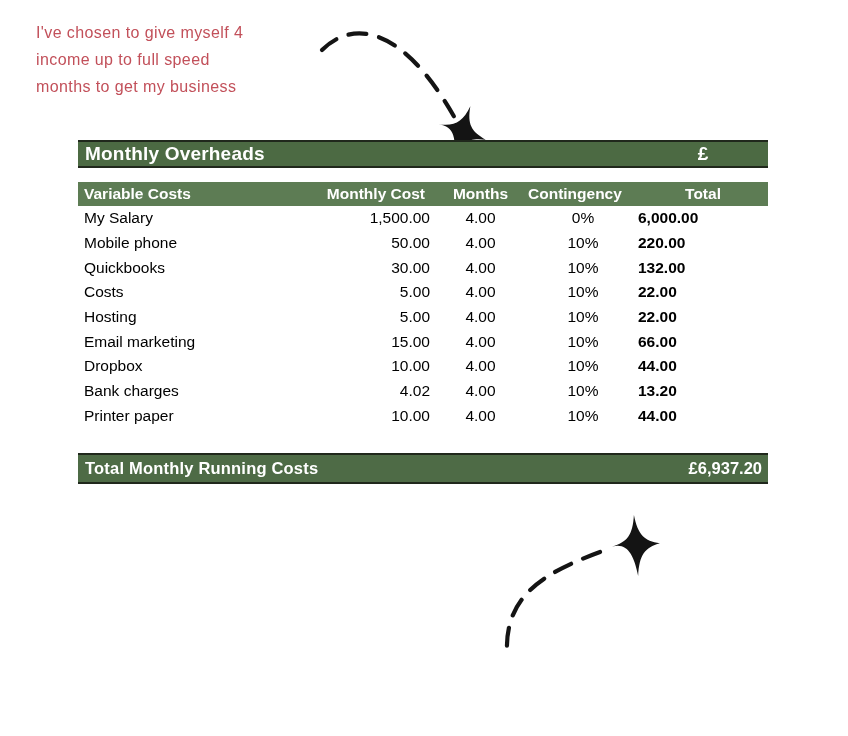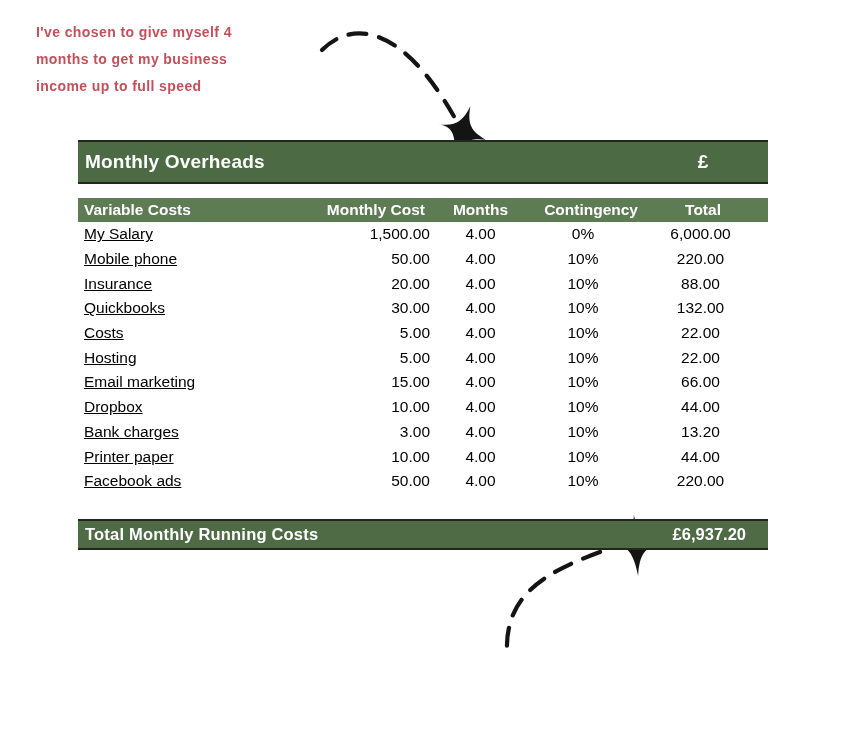--- a/index.html
+++ b/index.html
@@ -10,73 +10,73 @@
     --annotation_red:#c2505a;
     --ink:#141414;
     --paper:#ffffff;
   }
   *{margin:0;padding:0;box-sizing:border-box;}
   html,body{width:848px;height:736px;background:var(--paper);overflow:hidden;}
   body{font-family:"Liberation Sans",sans-serif;}
   .canvas{position:relative;width:848px;height:736px;background:var(--paper);}
 
   
-  .annotation{position:absolute;color:var(--annotation_red);font-size:14px;
-    line-height:27px;letter-spacing:0.4px;font-weight:700;}
+  .annotation{position:absolute;color:var(--annotation_red);font-size:16px;
+    line-height:27px;letter-spacing:0.4px;font-weight:400;}
   .annotation-top{left:36px;top:19px;text-align:left;}
   .annotation-bottom{left:320px;top:674px;width:360px;text-align:center;}
 
   
   .overlay{position:absolute;left:0;top:0;width:848px;height:736px;pointer-events:none;}
   .arc{fill:none;stroke:var(--ink);stroke-width:4.2px;stroke-linecap:round;stroke-dasharray:18 13;}
   .sparkle{fill:var(--ink);}
 
   
   .sheet{position:absolute;left:78px;top:140px;width:690px;}
-  .title-bar{height:44px;background:var(--bar_dark);
+  .title-bar{height:28px;background:var(--bar_dark);
     border-top:2px solid var(--border_dark);border-bottom:2px solid var(--border_dark);
     display:flex;align-items:center;color:#fff;font-weight:bold;font-size:19px;}
   .title-bar .title{flex:1;padding-left:7px;letter-spacing:0.2px;}
   .title-bar .currency{width:130px;text-align:center;font-size:19px;}
 
   table.costs{width:690px;border-collapse:collapse;margin-top:14px;table-layout:fixed;}
   table.costs col.w0{width:215px;}
   table.costs col.w1{width:140px;}
   table.costs col.w2{width:95px;}
   table.costs col.w3{width:110px;}
   table.costs col.w4{width:130px;}
   table.costs thead th{background:var(--bar_mid);color:#fff;font-weight:bold;
     font-size:15.5px;height:24px;padding:0;white-space:nowrap;}
   table.costs thead th.c0{text-align:left;padding-left:6px;}
   table.costs thead th.c1{text-align:right;padding-right:8px;}
   table.costs thead th.c2{text-align:center;}
-  table.costs thead th.c3{text-align:right;}
+  table.costs thead th.c3{text-align:left;}
   table.costs thead th.c4{text-align:center;}
   table.costs td{font-size:15.5px;color:#000;height:24.7px;padding:0;white-space:nowrap;}
-  table.costs td.c0{text-align:left;padding-left:6px;text-decoration:underline;}
+  table.costs td.c0{text-align:left;padding-left:6px;}
   table.costs td.c1{text-align:right;padding-right:3px;}
   table.costs td.c2{text-align:center;}
   table.costs td.c3{text-align:center;}
-  table.costs td.c4{text-align:center;padding-right:5px;}
+  table.costs td.c4{text-align:left;padding-right:5px;font-weight:bold;}
 
   .total-bar{margin-top:25px;height:31px;background:var(--bar_total);
     border-top:2px solid var(--border_dark);border-bottom:2px solid var(--border_dark);
     display:flex;align-items:center;color:#fff;font-weight:bold;font-size:16.5px;}
   .total-bar .label{flex:1;padding-left:7px;letter-spacing:0.2px;}
-  .total-bar .value{padding-right:22px;text-align:center;}
+  .total-bar .value{padding-right:6px;text-align:center;}
 </style>
 </head>
 <body>
 
 <div class="canvas">
 
   <div class="annotation annotation-top">
       <div>I've chosen to give myself 4</div>
+      <div>income up to full speed</div>
       <div>months to get my business</div>
-      <div>income up to full speed</div>
     </div>
 
   <svg class="overlay" viewBox="0 0 848 736">
     <path class="arc" d="M322,50 C350,22 400,20 456,120"></path>
     <path class="sparkle" transform="translate(462,132) rotate(18)" d="M0,-27 C2.6,-9 8.5,-3.2 25,0 C8.5,3.2 2.6,9 0,29 C-2.6,9 -8.5,-3.2 -25,0 C-8.5,-3.2 -2.6,-9 0,-27 Z"></path>
     <path class="arc" d="M600,552 C540,574 505,598 507,652"></path>
     <path class="sparkle" transform="translate(636,545) rotate(-4)" d="M0,-30 C2.6,-10 8.5,-3.4 24,0 C8.5,3.4 2.6,10 0,31 C-2.6,10 -8.5,-3.4 -24,0 C-8.5,-3.4 -2.6,-10 0,-30 Z"></path>
   </svg>
 
   <div class="sheet">
@@ -111,27 +111,20 @@
             <td class="c4">6,000.00</td>
           </tr>
           <tr>
             <td class="c0">Mobile phone</td>
             <td class="c1">50.00</td>
             <td class="c2">4.00</td>
             <td class="c3">10%</td>
             <td class="c4">220.00</td>
           </tr>
           <tr>
-            <td class="c0">Insurance</td>
-            <td class="c1">20.00</td>
-            <td class="c2">4.00</td>
-            <td class="c3">10%</td>
-            <td class="c4">88.00</td>
-          </tr>
-          <tr>
             <td class="c0">Quickbooks</td>
             <td class="c1">30.00</td>
             <td class="c2">4.00</td>
             <td class="c3">10%</td>
             <td class="c4">132.00</td>
           </tr>
           <tr>
             <td class="c0">Costs</td>
             <td class="c1">5.00</td>
             <td class="c2">4.00</td>
@@ -154,38 +147,31 @@
           </tr>
           <tr>
             <td class="c0">Dropbox</td>
             <td class="c1">10.00</td>
             <td class="c2">4.00</td>
             <td class="c3">10%</td>
             <td class="c4">44.00</td>
           </tr>
           <tr>
             <td class="c0">Bank charges</td>
-            <td class="c1">3.00</td>
+            <td class="c1">4.02</td>
             <td class="c2">4.00</td>
             <td class="c3">10%</td>
             <td class="c4">13.20</td>
           </tr>
           <tr>
             <td class="c0">Printer paper</td>
             <td class="c1">10.00</td>
             <td class="c2">4.00</td>
             <td class="c3">10%</td>
             <td class="c4">44.00</td>
-          </tr>
-          <tr>
-            <td class="c0">Facebook ads</td>
-            <td class="c1">50.00</td>
-            <td class="c2">4.00</td>
-            <td class="c3">10%</td>
-            <td class="c4">220.00</td>
           </tr>
         </tbody>
     </table>
 
     <div class="total-bar">
       <span class="label">Total Monthly Running Costs</span>
       <span class="value">£6,937.20</span>
     </div>
   </div>
 

